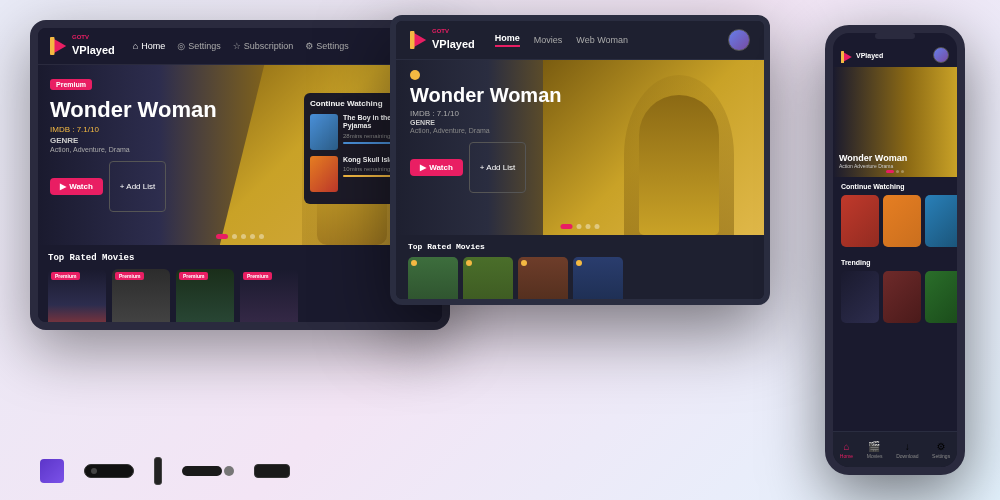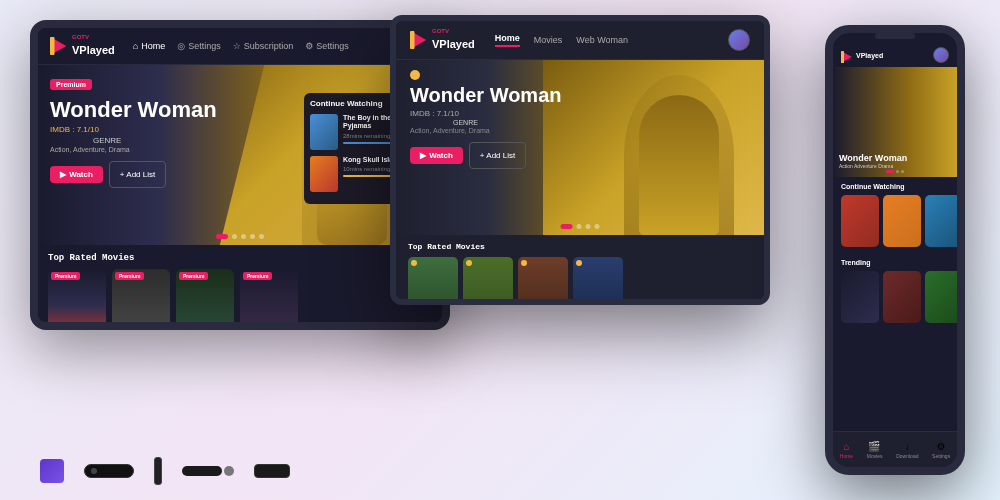--- a/index.html
+++ b/index.html
@@ -160,23 +160,22 @@
 
     .hero-rating {
       font-size: 8px;
       color: #f4b942;
       margin-bottom: 2px;
     }
 
     .hero-genre-label {
       font-size: 8px;
       color: #ccc;
-      font-weight: 400;
+      font-weight: 700;
       margin-bottom: 1px;
-      margin-left: 43px;
     }
 
     .hero-genre {
       font-size: 7px;
       color: #aaa;
       margin-bottom: 8px;
     }
 
     .hero-buttons {
       display: flex;
@@ -195,21 +194,21 @@
       cursor: pointer;
       display: flex;
       align-items: center;
       gap: 3px;
     }
 
     .btn-add-list {
       background: transparent;
       color: white;
       border: 1px solid #555;
-      padding: 8px 10px;
+      padding: 20px 10px;
       border-radius: 4px;
       font-size: 8px;
       cursor: pointer;
     }
 
     .hero-dots {
       position: absolute;
       bottom: 6px;
       left: 50%;
       transform: translateX(-50%);

